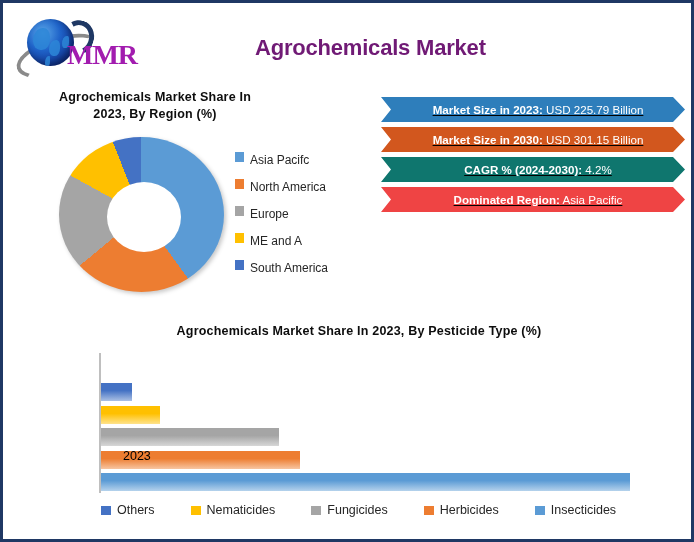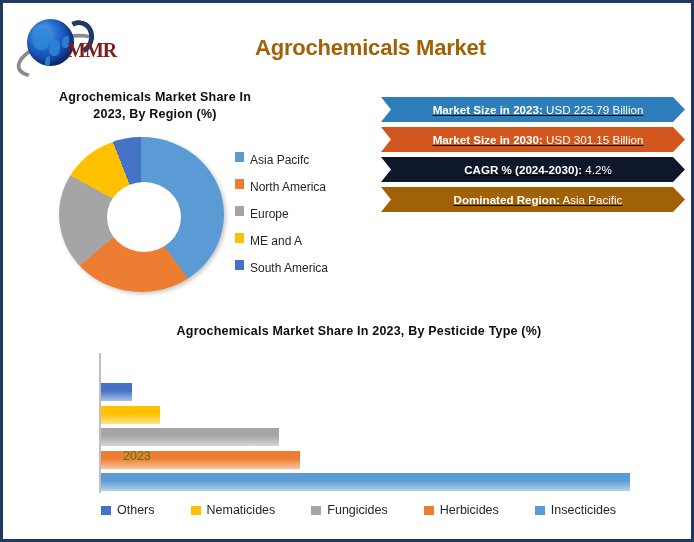--- a/index.html
+++ b/index.html
@@ -37,26 +37,26 @@
     border-color:#8a8a8a transparent transparent #8a8a8a;
   }
   #logo-hook{
     position:absolute;left:47px;top:5px;width:22px;height:25px;
     border:5px solid #1F3864;border-radius:50% 50% 50% 0;
     border-left-color:transparent;border-bottom-color:transparent;
     transform:rotate(18deg);
   }
   #logo-text{
     position:absolute;left:52px;top:24px;
-    font-family:"Liberation Serif", serif;font-weight:bold;font-size:20px;
-    color:#7f1d1d;letter-spacing:-1px;
+    font-family:"Liberation Serif", serif;font-weight:bold;font-size:28px;
+    color:#a21caf;letter-spacing:-1px;
   }
   #main-title{
     position:absolute;left:252px;top:32px;
-    font-size:22px;font-weight:bold;color:#a16207;
+    font-size:22px;font-weight:bold;color:#701a75;
     letter-spacing:-.2px;
   }
 
   
   #donut-panel{position:absolute;left:10px;top:82px;width:350px;height:225px;}
   .panel-title{
     font-size:12.5px;font-weight:bold;color:#0d0d0d;text-align:center;
     line-height:17px;letter-spacing:.2px;
   }
   #donut-title{position:absolute;left:12px;top:4px;width:260px;}
@@ -88,21 +88,21 @@
 
   
   #bar-panel{position:absolute;left:20px;top:318px;width:672px;height:210px;}
   #bar-title{position:absolute;left:0;top:2px;width:672px;font-size:12.5px;}
   #plot{position:absolute;left:76px;top:32px;width:560px;height:140px;}
   #axis-line{position:absolute;left:0;top:0;width:1.5px;height:140px;background:#bfbfbf;}
   #bars{position:absolute;left:1.5px;top:30px;width:558px;}
   .bar-row{height:18px;margin-bottom:4.5px;}
   .bar{height:18px;border-radius:0;}
   #cat-label{
-    position:absolute;left:24px;top:96px;font-size:12.5px;color:#4d7c0f;
+    position:absolute;left:24px;top:96px;font-size:12.5px;color:#000000;
   }
   #bar-legend{
     position:absolute;left:78px;top:182px;width:560px;
     display:flex;align-items:center;
   }
   .blg-item{display:flex;align-items:center;margin-right:36px;}
   .blg-swatch{width:10px;height:9px;margin-right:6px;flex:0 0 auto;}
   .blg-label{font-size:12.5px;color:#262626;white-space:nowrap;}
 </style>
 </head>
@@ -153,24 +153,24 @@
       </div>
   </div>
 
   <div id="banners">
       <div class="banner" style="background: rgb(46, 126, 187);">
         <div class="banner-text"><b>Market Size in 2023:</b><span> USD 225.79 Billion</span></div>
       </div>
       <div class="banner" style="background: rgb(210, 87, 30);">
         <div class="banner-text"><b>Market Size in 2030:</b><span> USD 301.15 Billion</span></div>
       </div>
-      <div class="banner" style="background: #0f172a;">
+      <div class="banner" style="background: #0f766e;">
         <div class="banner-text"><b>CAGR % (2024-2030):</b><span> 4.2%</span></div>
       </div>
-      <div class="banner" style="background: #a16207;">
+      <div class="banner" style="background: #ef4444;">
         <div class="banner-text"><b>Dominated Region:</b><span> Asia Pacific</span></div>
       </div>
     </div>
 
   <div id="bar-panel">
     <div id="bar-title" class="panel-title">Agrochemicals Market Share In 2023, By Pesticide Type (%)</div>
     <div id="plot">
       <div id="axis-line"></div>
       <div id="bars">
           <div class="bar-row">

